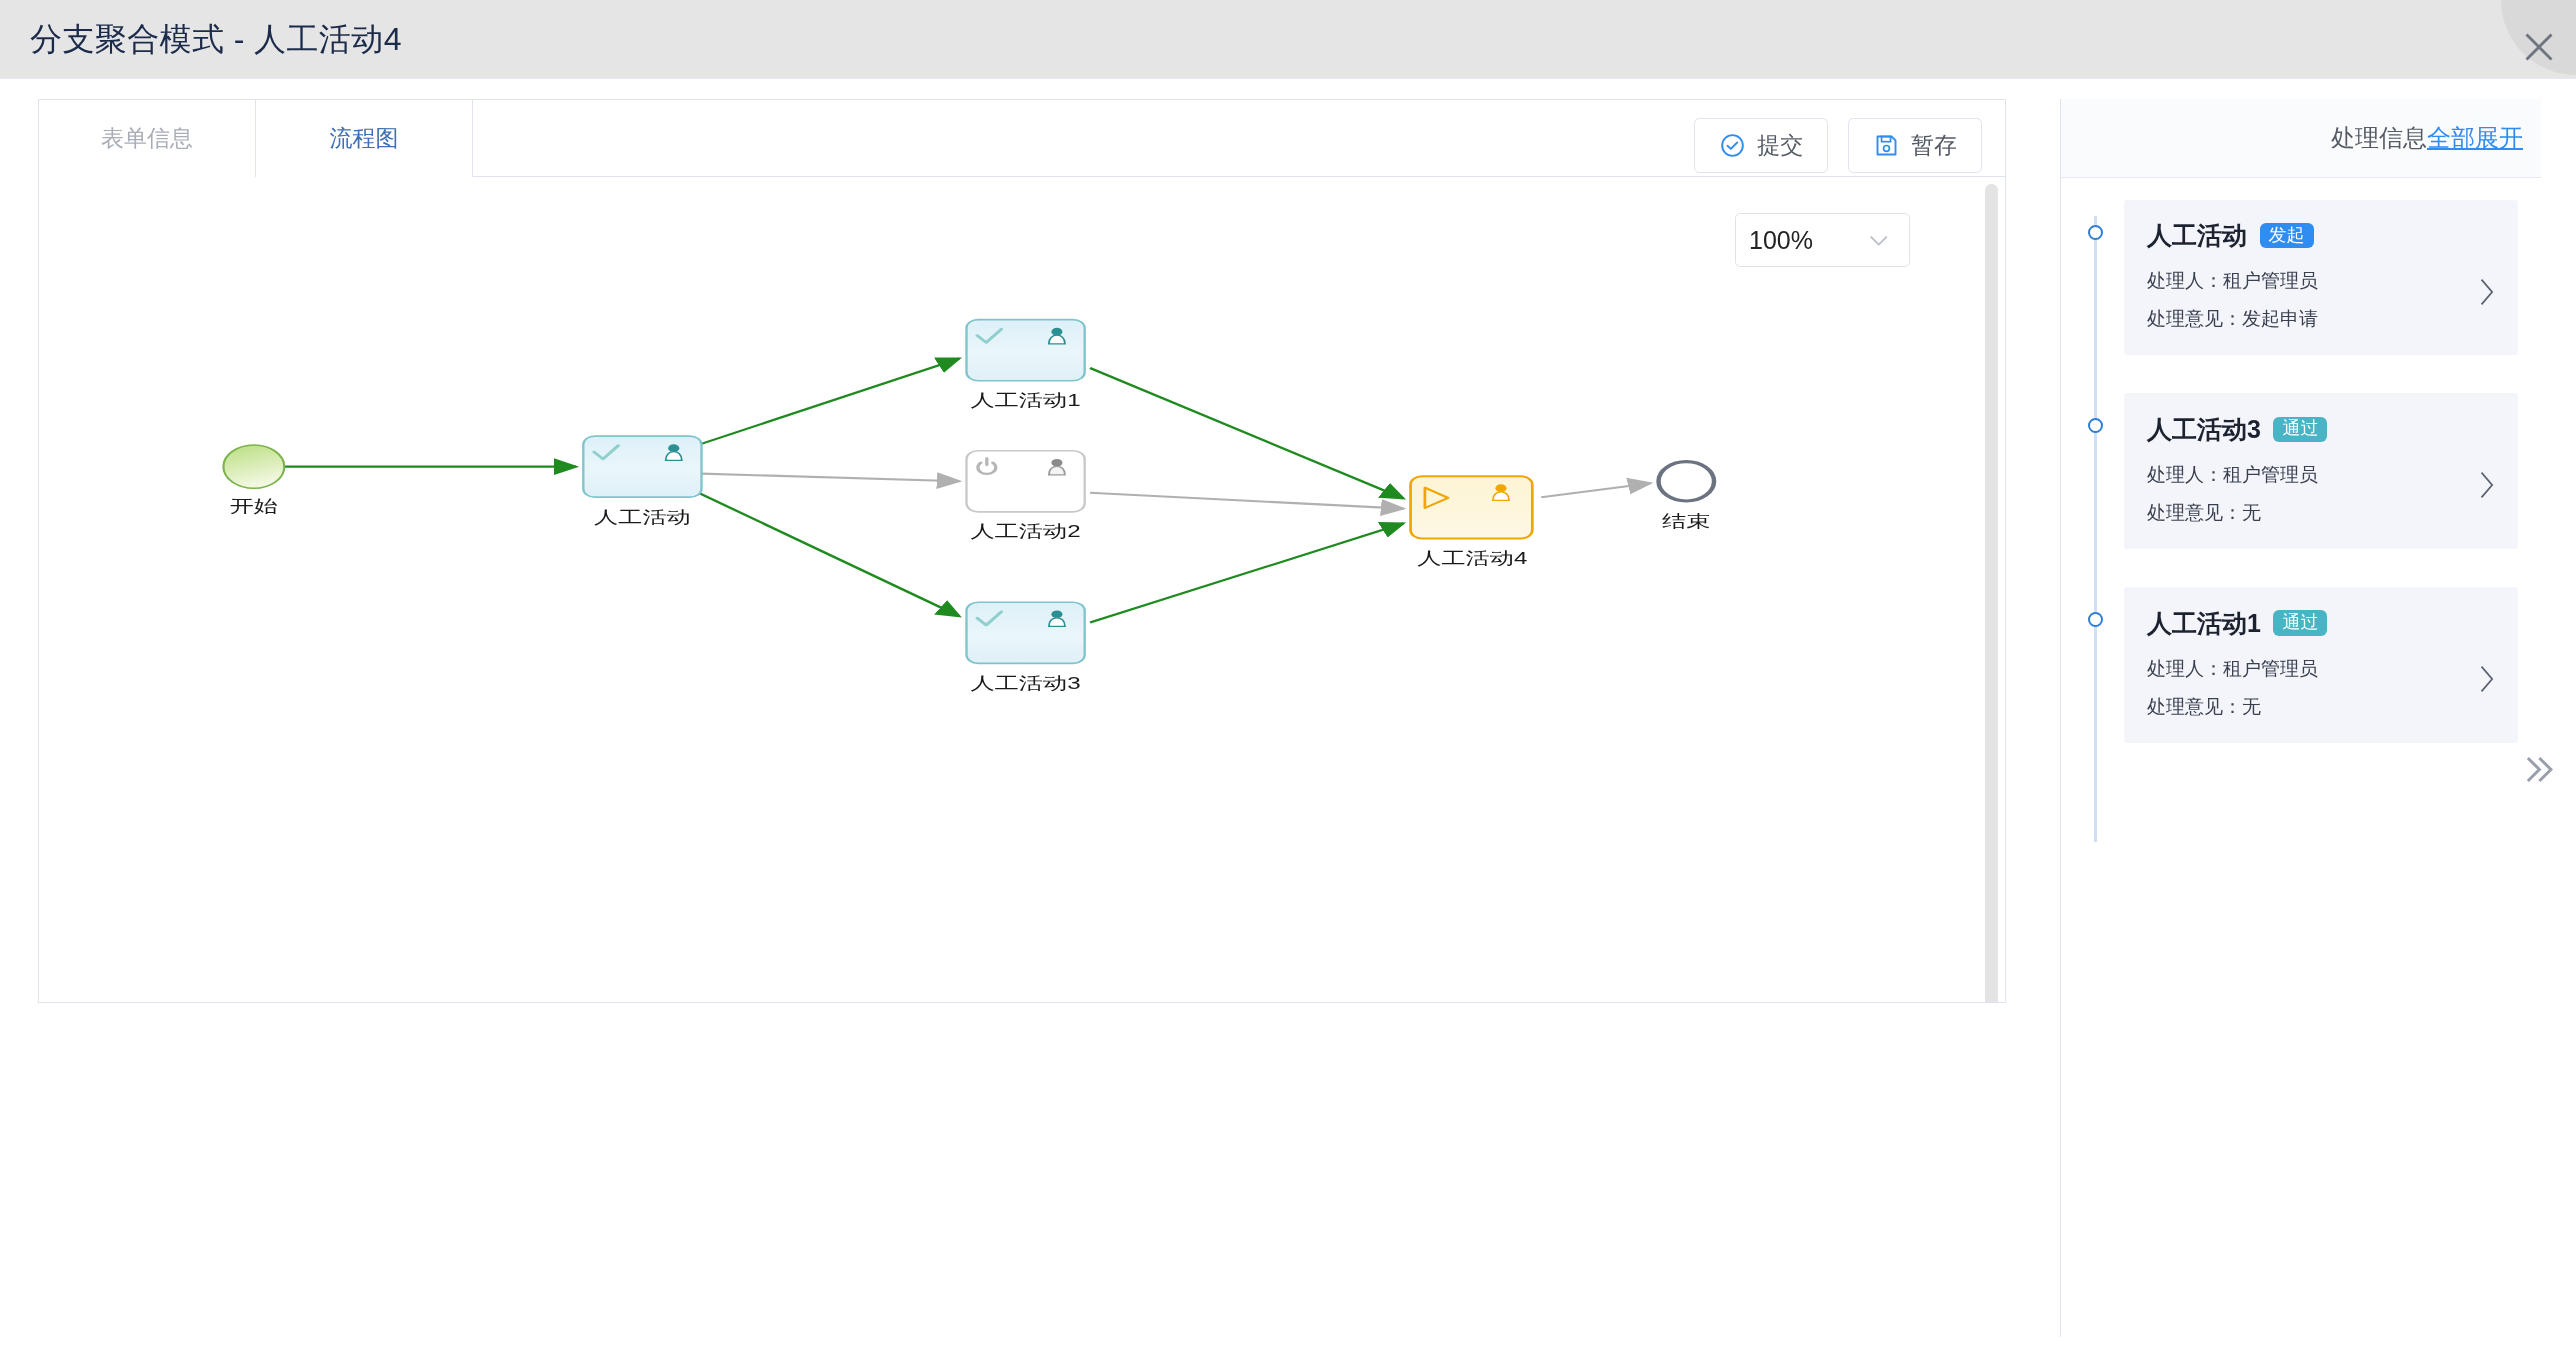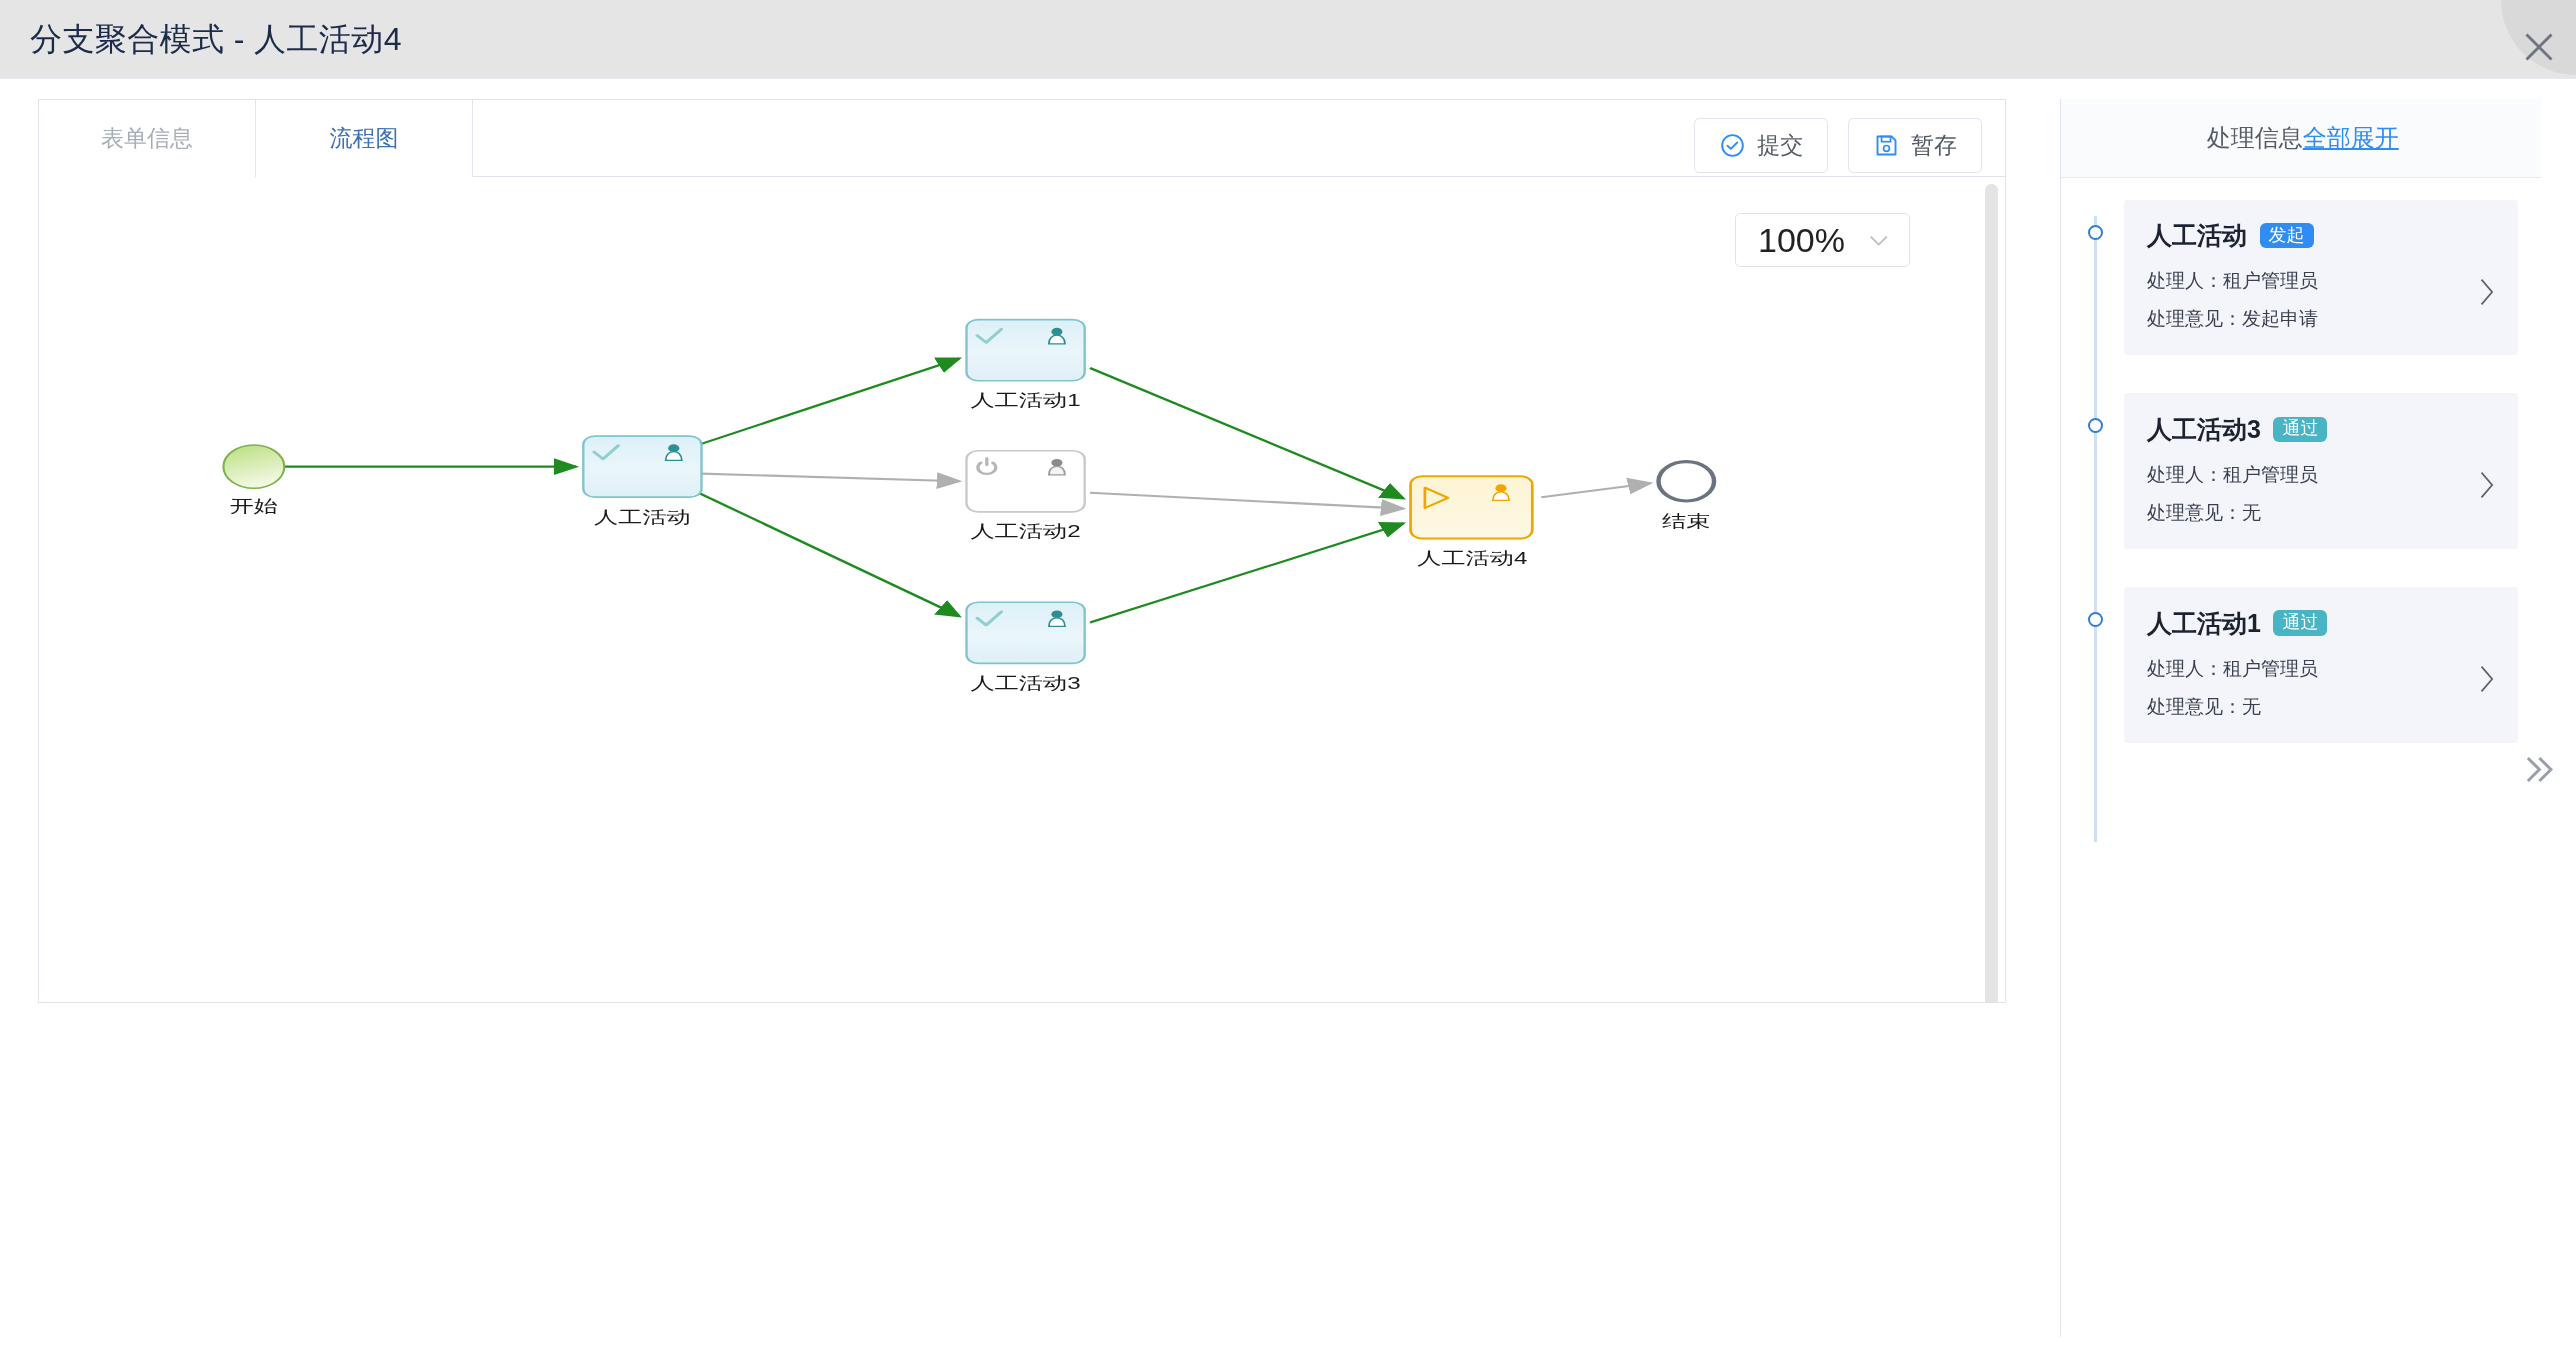--- a/index.html
+++ b/index.html
@@ -68,36 +68,36 @@
   .canvas-scrollbar {
     position: absolute; right: 7.2px; top: 7.2px; width: 12.5px; height: 1114px;
     background: #e4e4e4; border-radius: 6.3px; cursor: pointer;
   }
   .zoom-select {
     position: absolute; right: 95px; top: 36px;
     width: 175px; height: 54px;
     border: 1.8px solid #e0e2e8; border-radius: 5.4px; background: #fff;
     display: flex; align-items: center; cursor: pointer;
   }
-  .zoom-select .zv { font-size: 34px; color: #222; margin-left: 22px; }
+  .zoom-select .zv { font-size: 25px; color: #222; margin-left: 13px; }
   .zoom-select .chev { position: absolute; right: 19.7px; top: 18px; }
 
   svg.flow { position: absolute; left: 0; top: 0; width: 100%; height: 100%; }
   .nlabel { font-family: "Liberation Sans","DejaVu Sans",sans-serif; font-size: 27px; fill: #1b1b1b; text-anchor: middle; }
 
   
   .right-panel {
     position: absolute; left: 2060px; top: 18px;
     width: 481px; height: 1238px;
     border-left: 1.8px solid #dfe3ed; background: #fff;
   }
   .rp-header {
     position: absolute; left: 0; top: 0; width: 100%; height: 79px;
     background: #fafbfc; border-bottom: 1.8px solid #e6e8ef;
-    display: flex; align-items: center; justify-content: center;
+    display: flex; align-items: center; justify-content: flex-end;
     padding: 0 18px 0 21.5px;
   }
   .rp-title { font-size: 24px; color: #555b66; }
   .rp-expand { font-size: 24px; color: #2f8cf0; cursor: pointer; text-decoration: underline; }
 
   .timeline { position: absolute; left: 0; top: 79px; right: 0; bottom: 0; padding-top: 21.5px; }
   .tl-line {
     position: absolute; left: 33px; top: 38px; width: 2.7px; height: 626px;
     background: #cfe0f5;
   }

